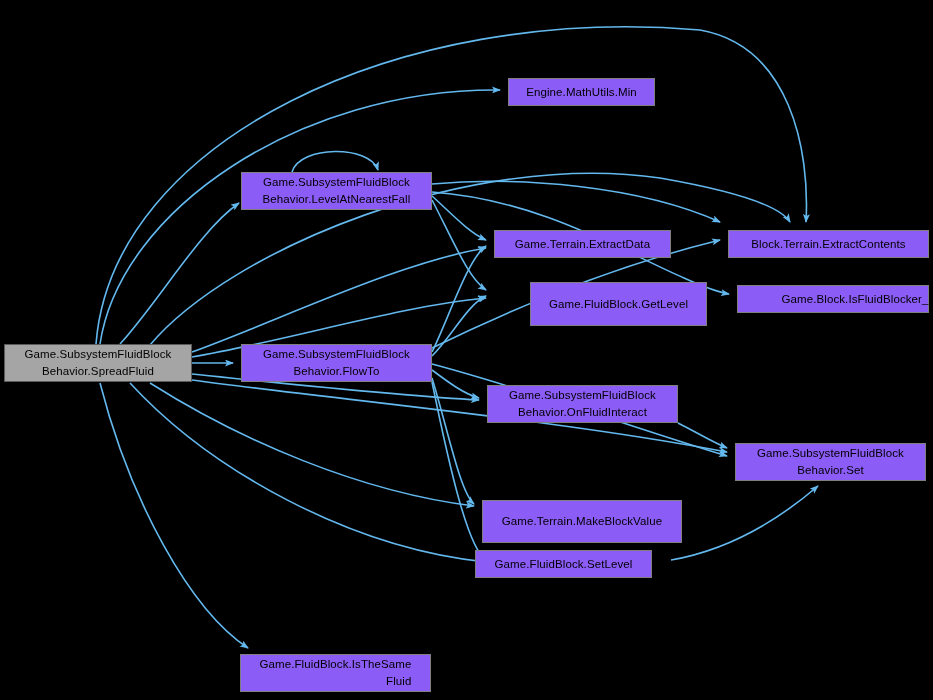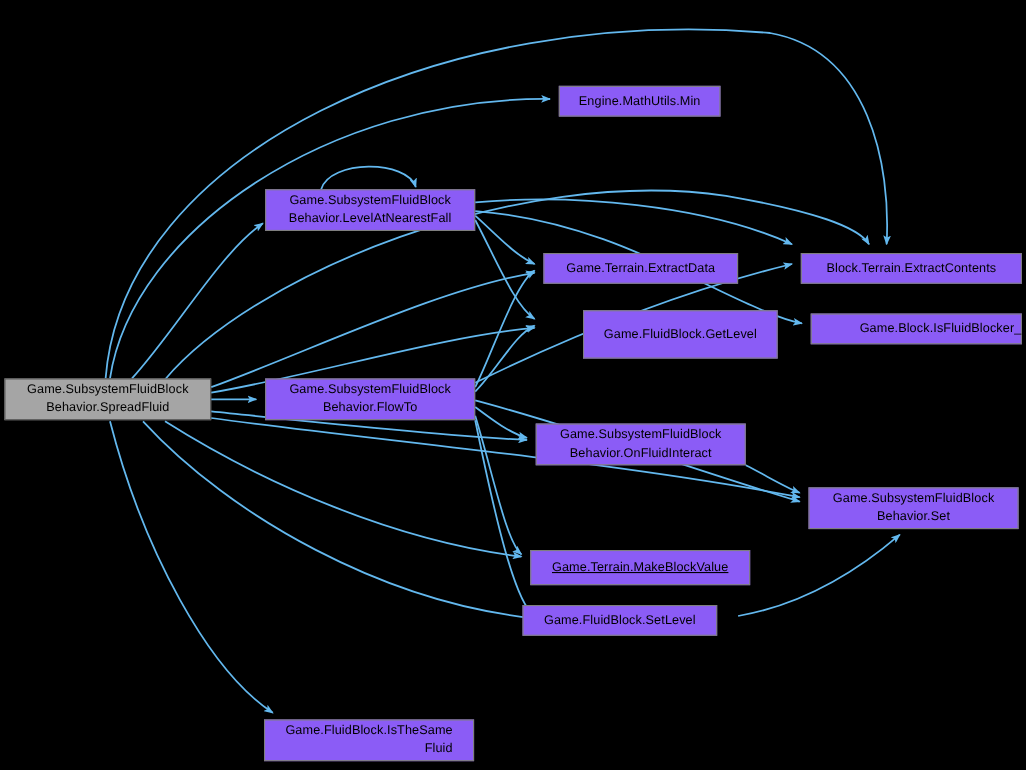--- a/index.html
+++ b/index.html
@@ -71,21 +71,21 @@
       <div class="node" style="left: 494px; top: 230px; width: 177px; height: 28px;">
         <span>Game.Terrain.ExtractData</span>
       </div>
       <div class="node" style="left: 494px; top: 282px; width: 177px; height: 44px; margin-left: 36px;">
         <span>Game.FluidBlock.GetLevel</span>
       </div>
       <div class="node" style="left: 487px; top: 385px; width: 191px; height: 38px;">
         <span>Game.SubsystemFluidBlock
 Behavior.OnFluidInteract</span>
       </div>
-      <div class="node" style="left: 482px; top: 500px; width: 200px; height: 32px; text-decoration: underline;">
+      <div class="node" style="left: 482px; top: 500px; width: 200px; height: 43px;">
         <span>Game.Terrain.MakeBlockValue</span>
       </div>
       <div class="node" style="left: 475px; top: 550px; width: 177px; height: 28px;">
         <span>Game.FluidBlock.SetLevel</span>
       </div>
       <div class="node" style="left: 240px; top: 654px; width: 191px; height: 38px; text-align: right;">
         <span>Game.FluidBlock.IsTheSame
 Fluid</span>
       </div>
       <div class="node" style="left: 728px; top: 230px; width: 201px; height: 28px;">

